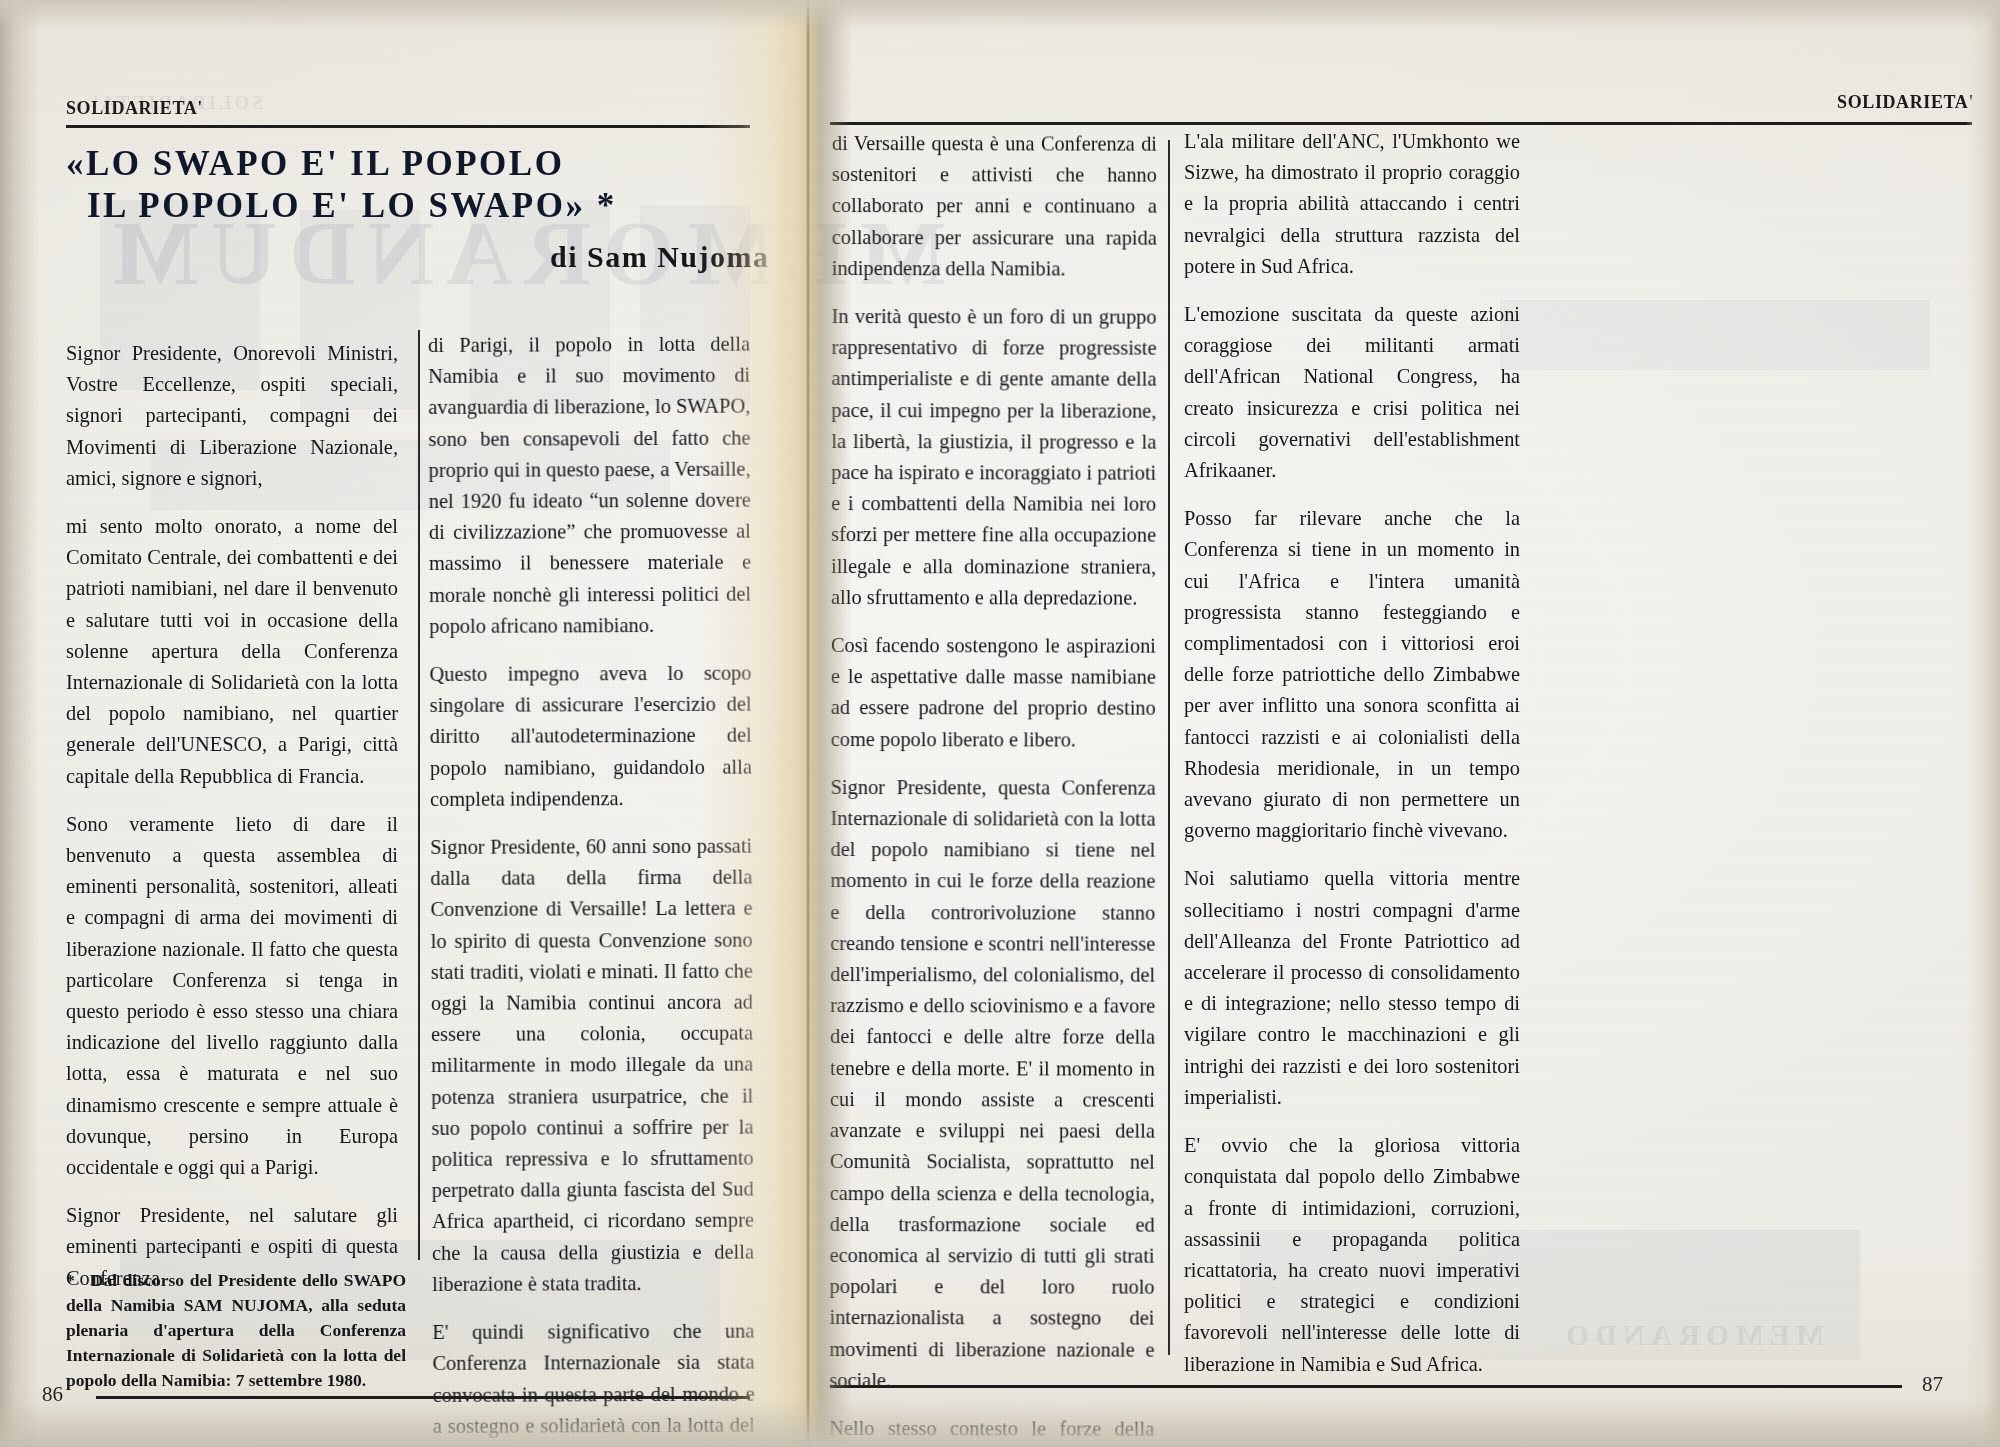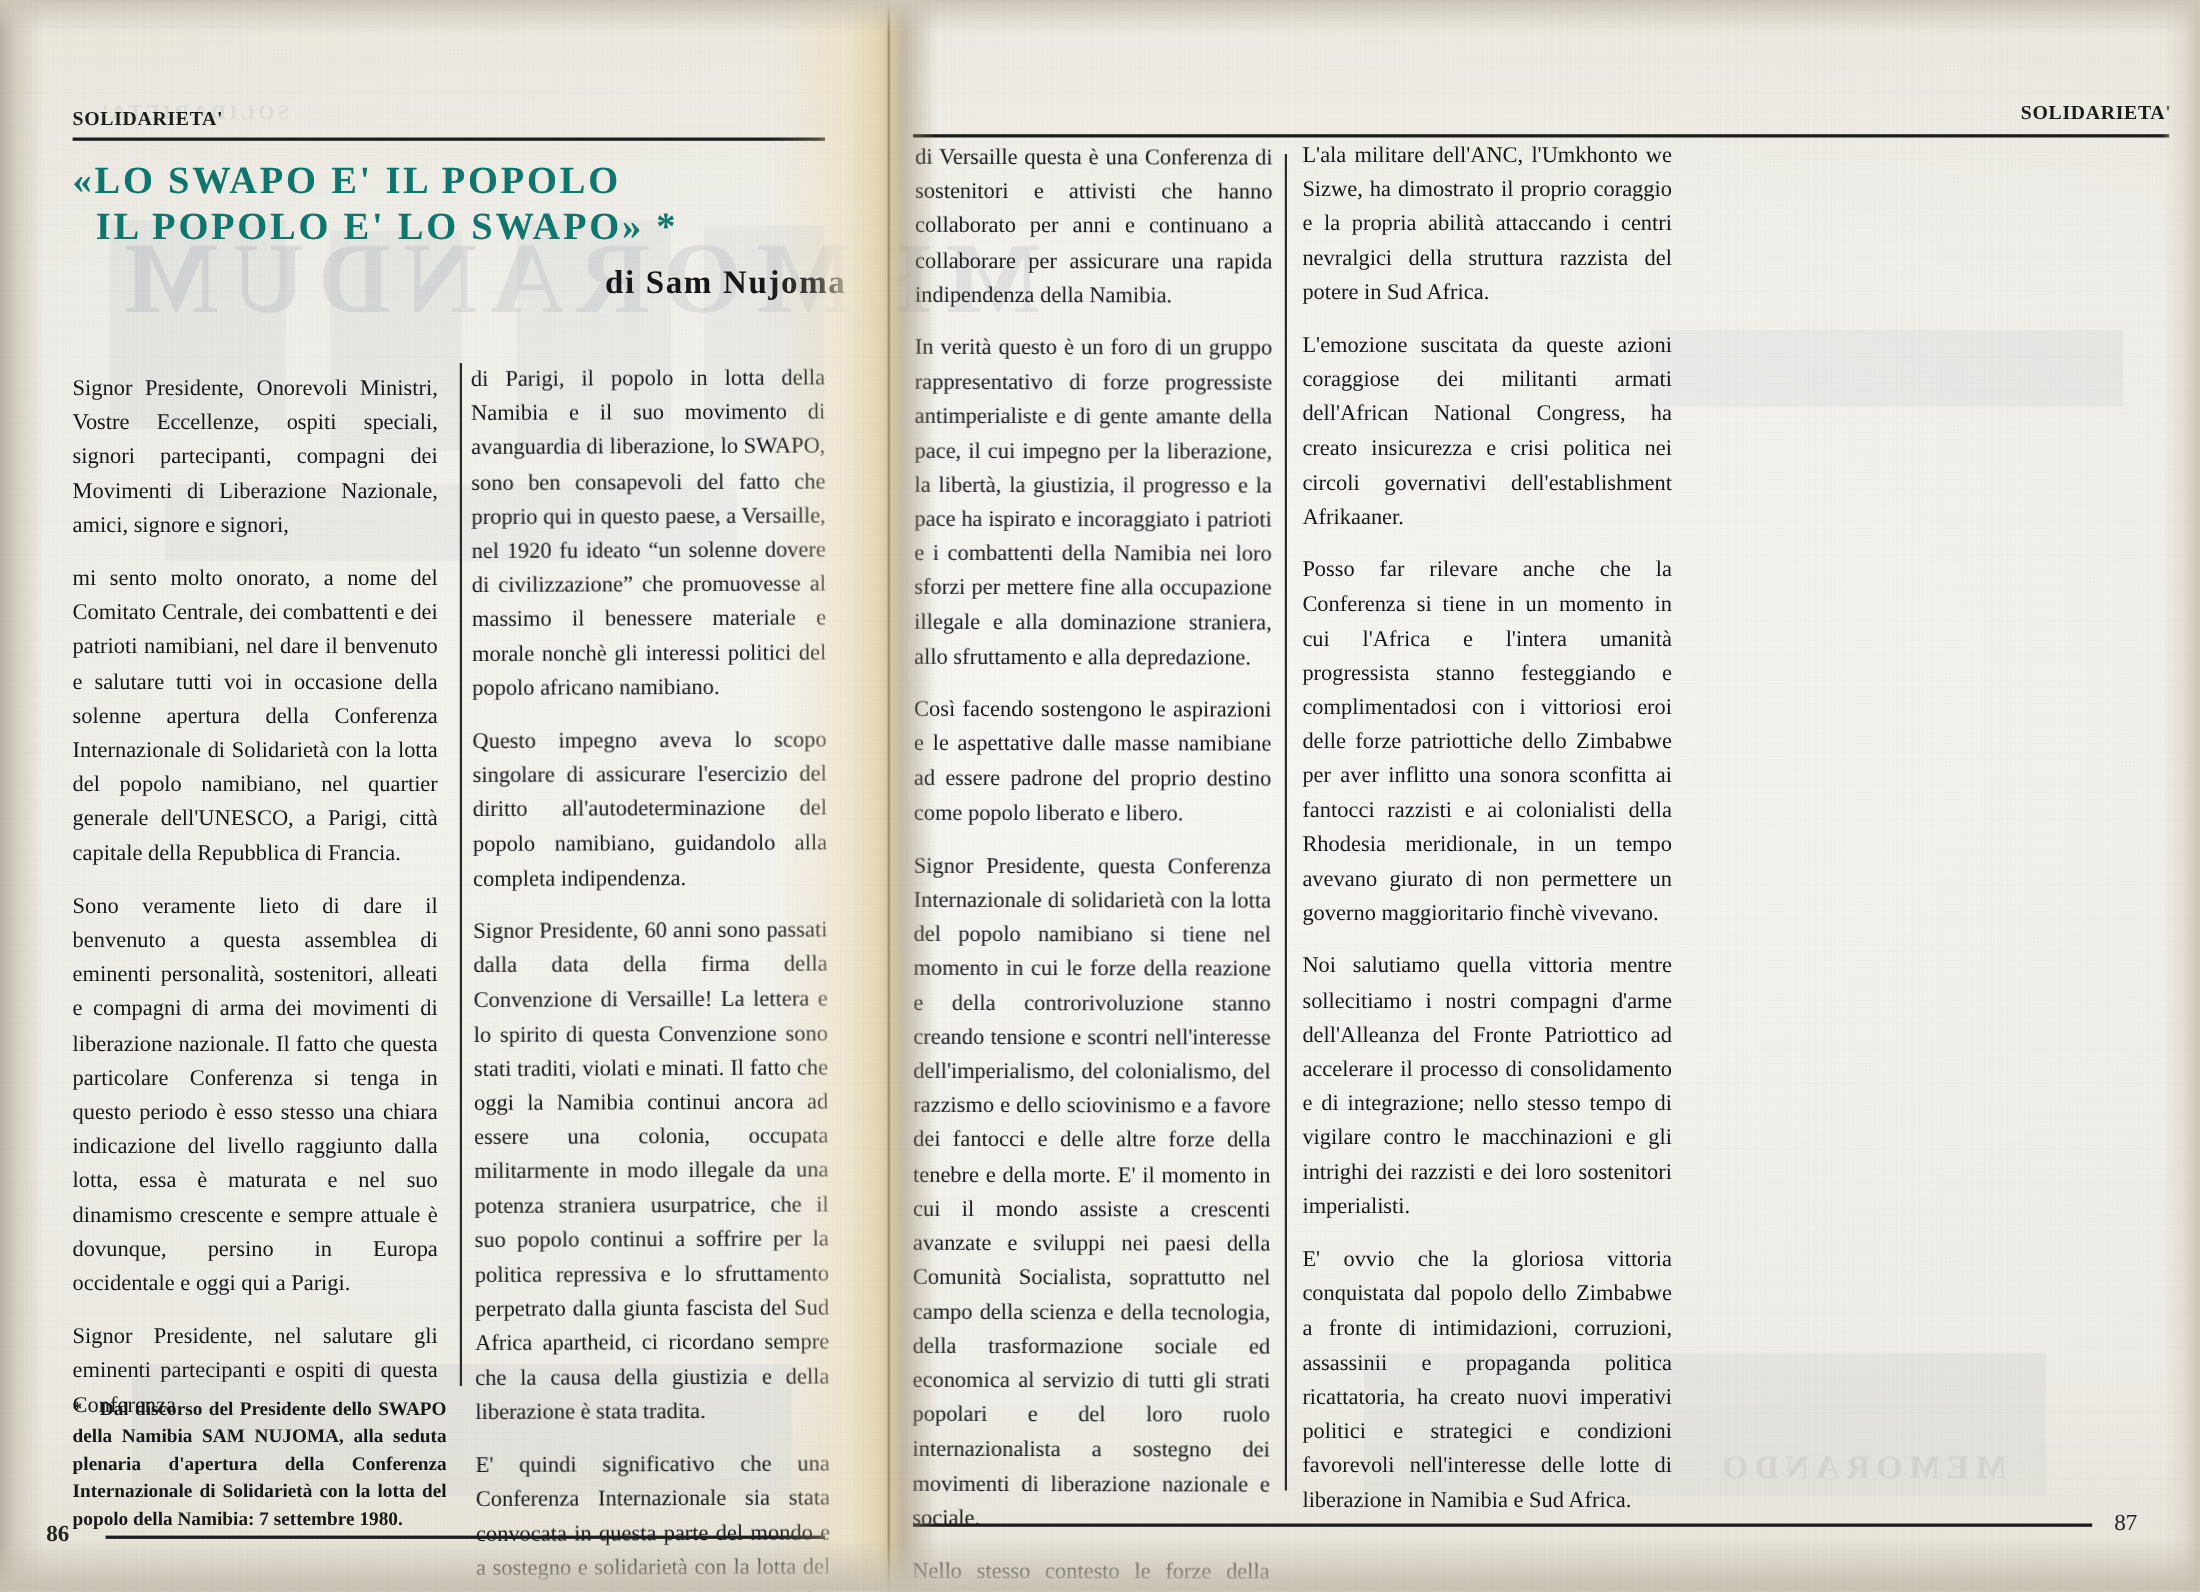--- a/index.html
+++ b/index.html
@@ -125,21 +125,21 @@
     color: #242424;
     font-family: "Liberation Serif", "DejaVu Serif", serif;
   }
 
   .headline {
     position: absolute;
     font-family: "Liberation Serif", "DejaVu Serif", serif;
     font-weight: 700;
     font-size: 35px;
     letter-spacing: 2.5px;
-    color: #0f766e;
+    color: #0f172a;
     white-space: nowrap;
     line-height: 1.35;
   }
   .byline {
     position: absolute;
     font-family: "Liberation Serif", "DejaVu Serif", serif;
     font-weight: 700;
     font-size: 30px;
     letter-spacing: 1.5px;
     color: #17171a;
@@ -238,21 +238,21 @@
 
     <div class="col blur-soft warp-l2" id="lcol2" style="left:428px;top:330px;width:322px;">
         <p>di Parigi, il popolo in lotta della Namibia e il suo movimento di avanguardia di liberazione, lo SWAPO, sono ben consapevoli del fatto che proprio qui in questo paese, a Versaille, nel 1920 fu ideato “un solenne dovere di civilizzazione” che promuovesse al massimo il benessere materiale e morale nonchè gli interessi politici del popolo africano namibiano.</p>
         <p>Questo impegno aveva lo scopo singolare di assicurare l'esercizio del diritto all'autodeterminazione del popolo namibiano, guidandolo alla completa indipendenza.</p>
         <p>Signor Presidente, 60 anni sono passati dalla data della firma della Convenzione di Versaille! La lettera e lo spirito di questa Convenzione sono stati traditi, violati e minati. Il fatto che oggi la Namibia continui ancora ad essere una colonia, occupata militarmente in modo illegale da una potenza straniera usurpatrice, che il suo popolo continui a soffrire per la politica repressiva e lo sfruttamento perpetrato dalla giunta fascista del Sud Africa apartheid, ci ricordano sempre che la causa della giustizia e della liberazione è stata tradita.</p>
         <p>E' quindi significativo che una Conferenza Internazionale sia stata convocata in questa parte del mondo e a sostegno e solidarietà con la lotta del popolo namibiano, in questo periodo, su iniziativa dello stesso popolo della Namibia. Rispetto alla Conferenza</p>
       </div>
 
     <div class="footnote blur-soft" id="lfoot" style="left:66px;top:1268px;width:340px;"><span class="star">*</span><span>Dal discorso del Presidente dello SWAPO della Namibia SAM NUJOMA, alla seduta plenaria d'apertura della Conferenza Internazionale di Solidarietà con la lotta del popolo della Namibia: 7 settembre 1980.</span></div>
 
-    <div class="folio" style="left:42px;top:1382px;font-weight:bold;">86</div>
+    <div class="folio" style="left:42px;top:1382px;">86</div>
     <div class="rule-foot" style="left:96px;top:1396px;width:654px;"></div>
   </div>
 
   <div class="page page-r">
 
     <div class="running-head" style="right:26px;top:92px;">SOLIDARIETA'</div>
     <div class="rule-head" style="left:30px;top:122px;width:1142px;"></div>
 
     <div class="colrule" style="left:368px;top:140px;height:1215px;"></div>
 

